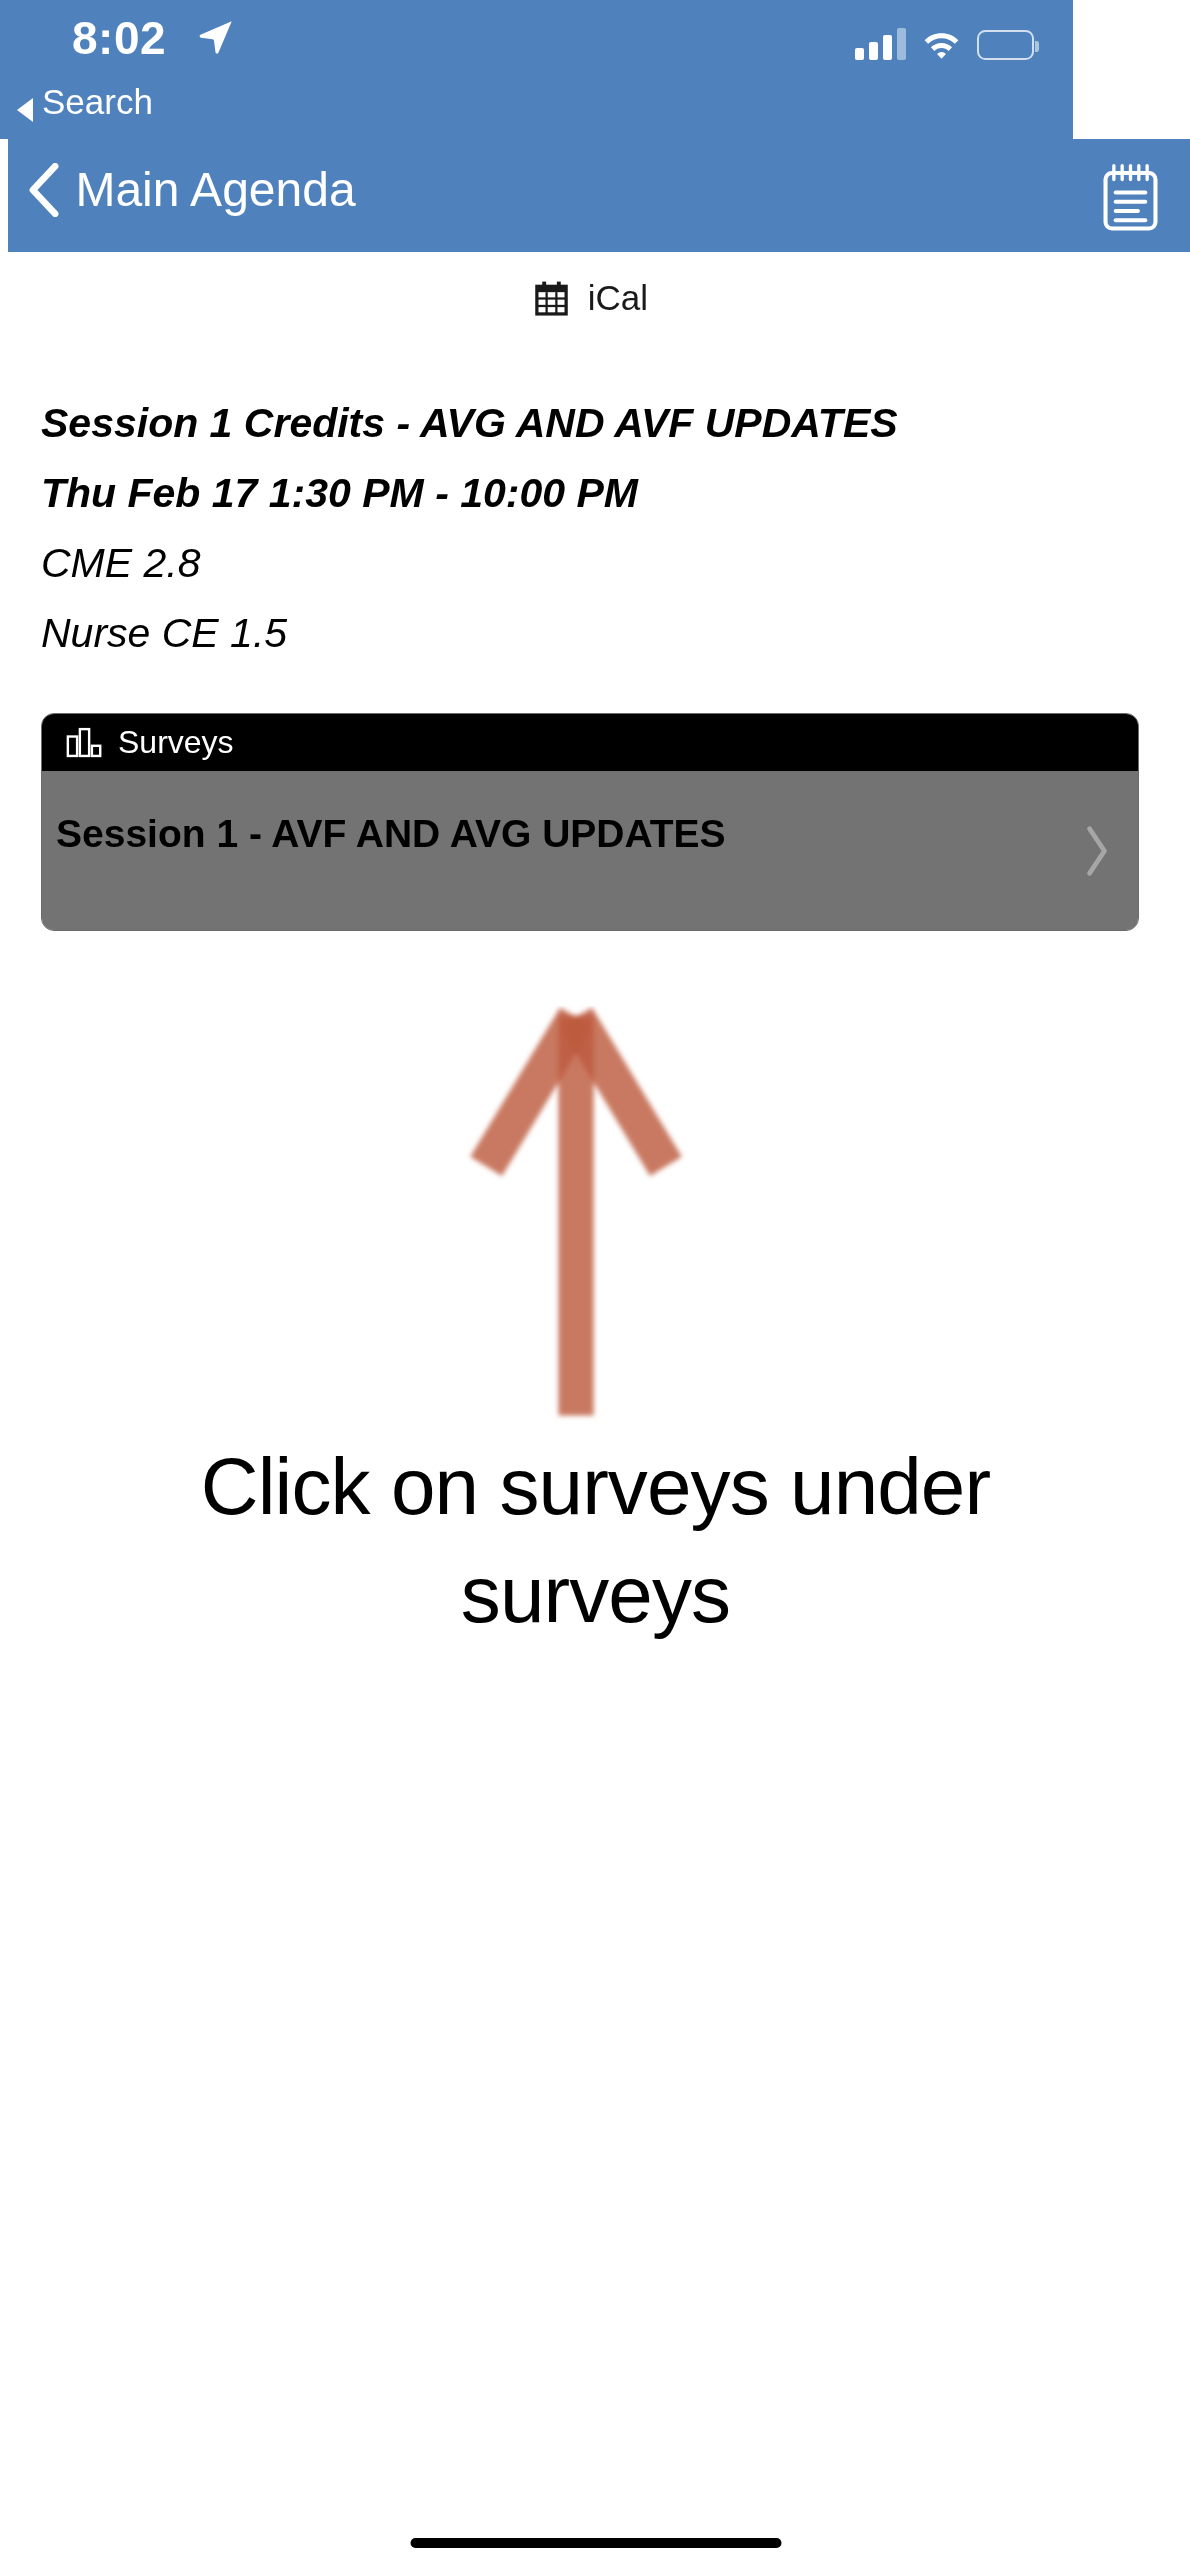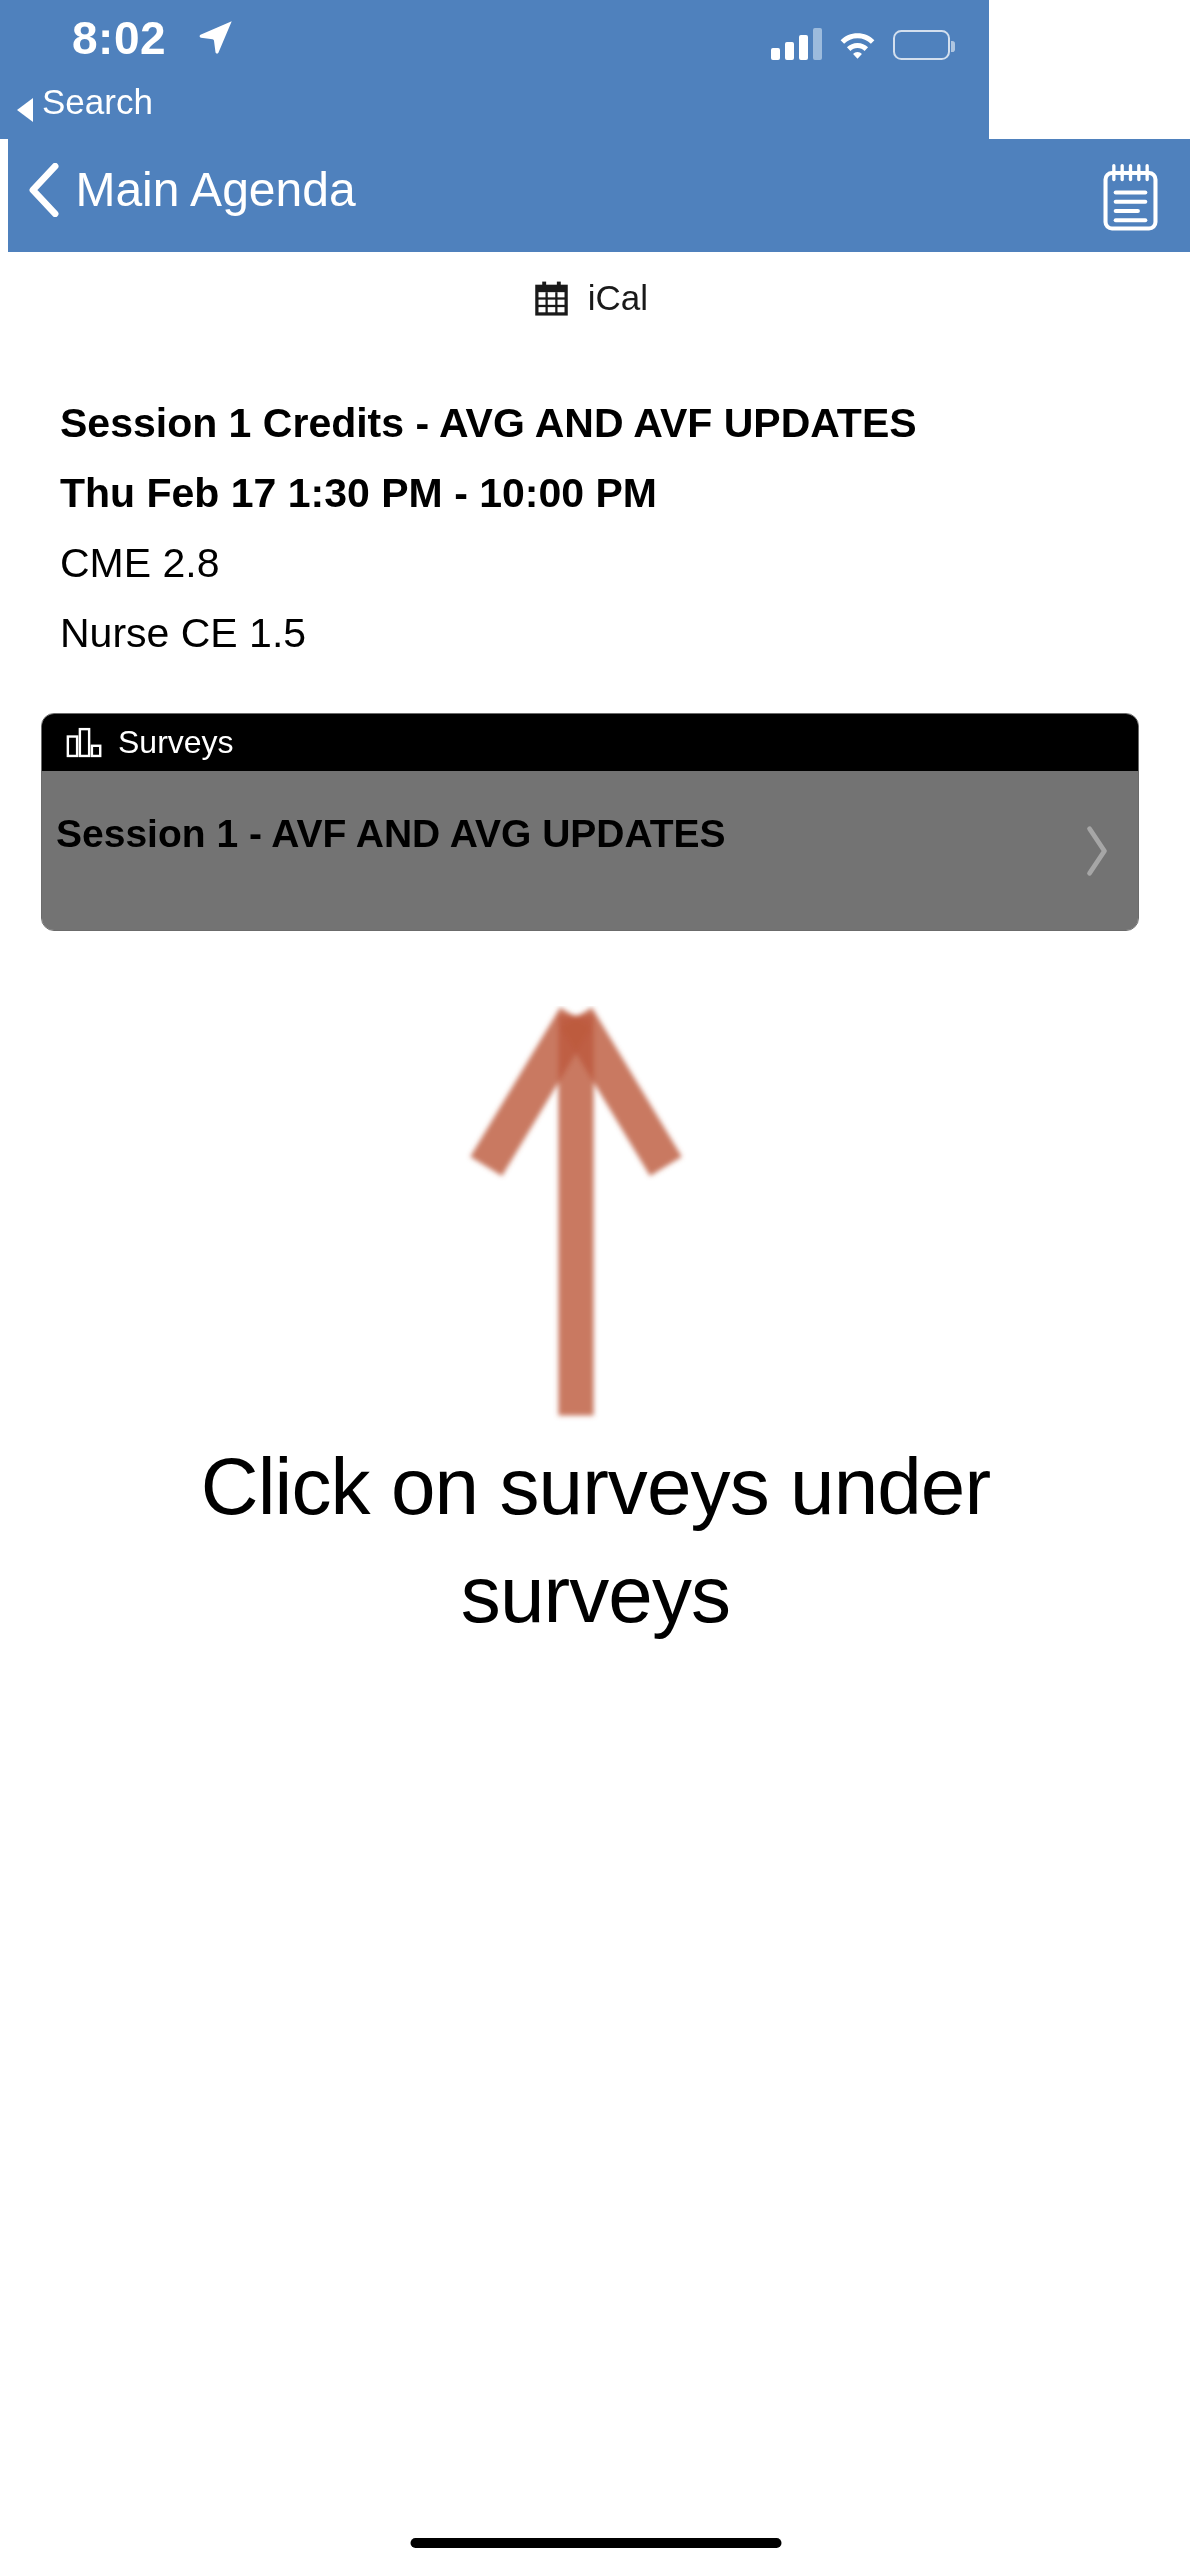--- a/index.html
+++ b/index.html
@@ -6,21 +6,21 @@
   html, body {
     width:1191px; height:2576px;
     background:#ffffff;
     font-family:"Liberation Sans", sans-serif;
     overflow:hidden;
   }
   #screen { position:relative; width:1191px; height:2576px; background:#ffffff; }
 
   
   .statusbar {
-    position:absolute; left:0; top:0; width:989px; height:139px;
+    position:absolute; left:0; top:0; width:1073px; height:139px;
     background:#4f81bd;
   }
   .sb-time {
     position:absolute; left:72px; top:11px;
     font-size:46px; font-weight:600; color:#ffffff;
     letter-spacing:0.5px;
   }
   .sb-loc { position:absolute; left:195px; top:16.7px; width:41px; height:41px; }
   .sb-back {
     position:absolute; left:16.7px; top:82px;
@@ -76,21 +76,21 @@
   
   .content { position:absolute; left:0; top:252px; width:1180px; }
 
   .ical-row {
     display:flex; align-items:center; justify-content:center;
     gap:16.7px; margin-top:26px; cursor:pointer;
   }
   .ical-icon { width:39px; height:39px; }
   .ical-label { font-size:35px; color:#1a1a1a; font-weight:400; }
 
-  .details { margin:70px 0 0 60px; }
+  .details { margin:70px 0 0 41px;font-style:italic; }
   .d-line { font-size:41px; color:#000000; line-height:70px; white-space:nowrap; }
   .d-line.bold { font-weight:700; }
 
   
   .card {
     position:relative; margin:45px 41px 0 41px;
     border-radius:13px; overflow:hidden;
     border:0.9px solid #6b6b6b;
     background:#e5e5e5;
   }

